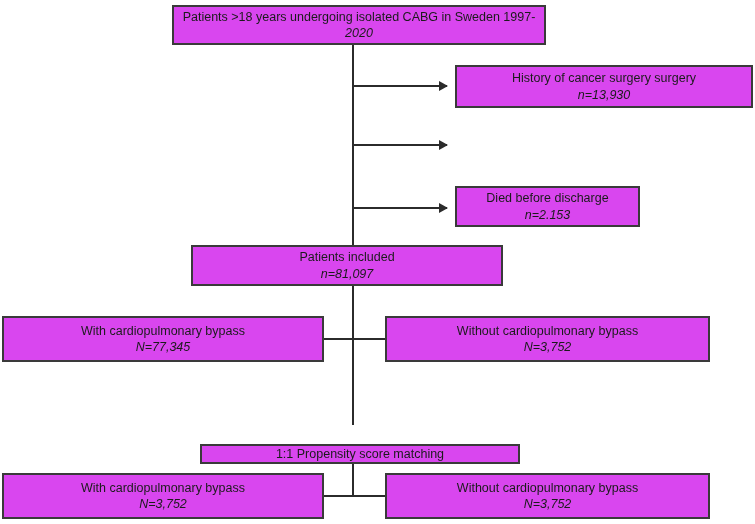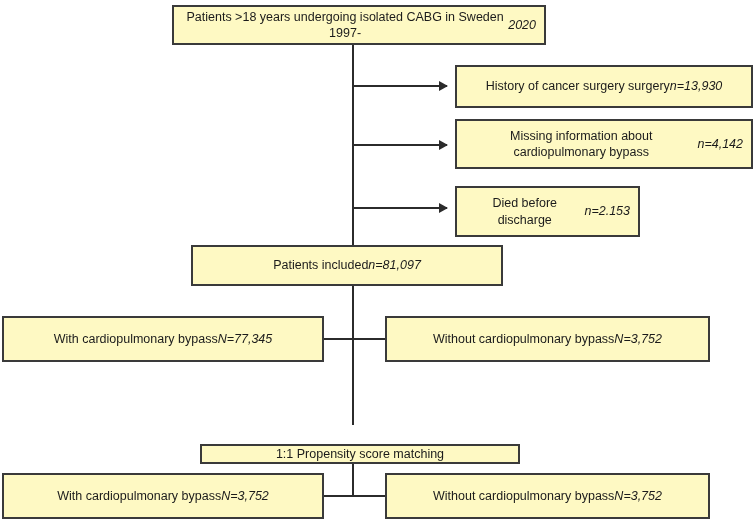--- a/index.html
+++ b/index.html
@@ -12,23 +12,23 @@
     width: 755px;
     height: 524px;
     background: #ffffff;
     font-family: "Liberation Sans", sans-serif;
     overflow: hidden;
   }
   .node {
     position: absolute;
     box-sizing: border-box;
     border: 2px solid #3a3a3a;
-    background: #fef9c3;
+    background: #d946ef;
     display: flex;
-    flex-direction: row;
+    flex-direction: column;
     align-items: center;
     justify-content: center;
     text-align: center;
     color: #1b1b1b;
     font-size: 12.5px;
     line-height: 1.32;
     padding: 2px 8px;
     z-index: 3;
   }
   .node .line2 { white-space: nowrap; font-style: italic; }
@@ -87,26 +87,22 @@
   <div class="node" style="left:172px; top:5px; width:374px; height:40px;">
     <span class="line1">Patients &gt;18 years undergoing isolated CABG in Sweden 1997-</span>
     <span class="line2">2020</span>
   </div>
 
   <div class="node" style="left:455px; top:65px; width:298px; height:43px;">
     <span class="line1">History of cancer surgery surgery</span>
     <span class="line2">n=13,930</span>
   </div>
 
-  <div class="node" style="left:455px; top:119px; width:298px; height:50px;">
-    <span class="line1">Missing information about cardiopulmonary bypass</span>
-    <span class="line2">n=4,142</span>
-  </div>
 
-  <div class="node" style="left:455px; top:186px; width:185px; height:51px;justify-content:space-between;">
+  <div class="node" style="left:455px; top:186px; width:185px; height:41px;">
     <span class="line1">Died before discharge</span>
     <span class="line2">n=2.153</span>
   </div>
 
   <div class="node" style="left:191px; top:245px; width:312px; height:41px;">
     <span class="line1">Patients included</span>
     <span class="line2">n=81,097</span>
   </div>
 
   <div class="node" style="left:2px; top:316px; width:322px; height:46px;">

